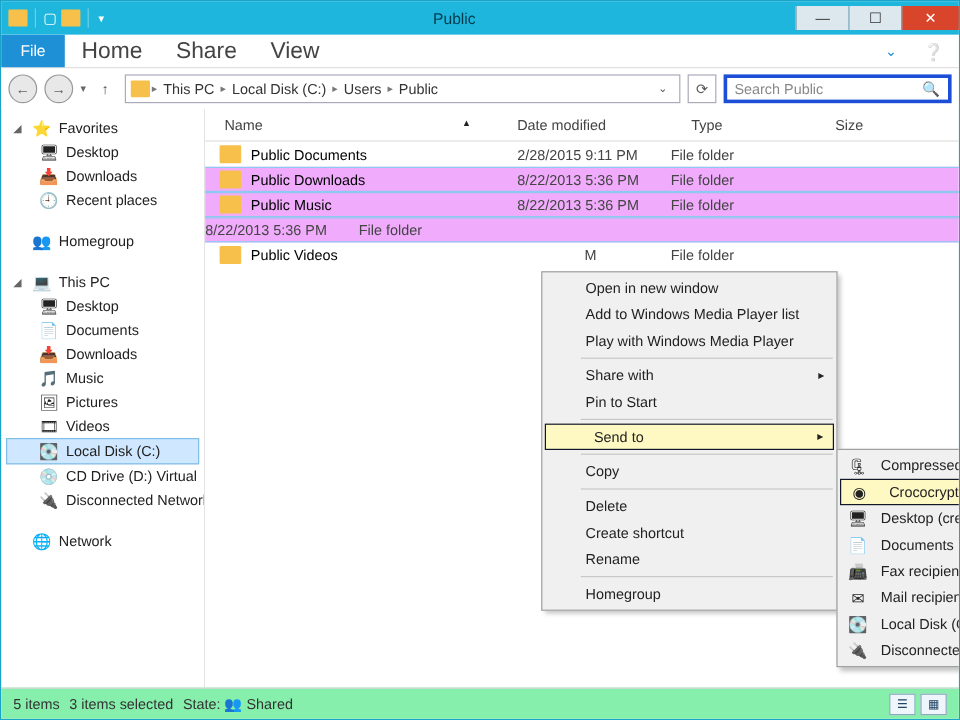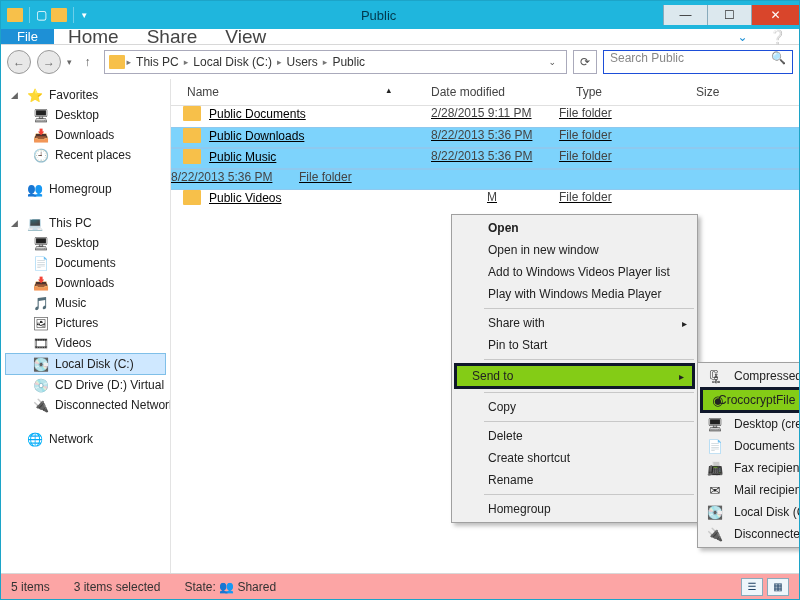--- a/index.html
+++ b/index.html
@@ -10,73 +10,73 @@
 .titlebar { height: 28px; background: linear-gradient(#1fb6dd, #1fb6dd); display: flex; align-items: center; color: #fff; }
 .qat { display: flex; align-items: center; gap: 4px; padding: 0 6px; }
 .qat .folder-sm { width: 16px; height: 14px; background: #f7c04a; border-radius: 1px; display:inline-block; }
 .qat .sep { width:1px; height:16px; background: rgba(255,255,255,.35); margin:0 2px; }
 .qat .drop { font-size: 8px; color: #fff; }
 .title-text { flex: 1; text-align: center; font-size: 13px; color: #003a4d; }
 .win-controls { display: flex; }
 .win-controls div { width: 44px; height: 20px; display: flex; align-items: center; justify-content: center; color: #333; background: #dce8ee; border-left:1px solid #8ab; }
 .win-controls .close { background: #d9452b; color: #fff; width: 48px; }
 
-.ribbon { height: 16px; background: #fff; border-bottom: 1px solid #d8d8d8; display: flex; align-items: center; }
+.ribbon { height: 28px; background: #fff; border-bottom: 1px solid #d8d8d8; display: flex; align-items: center; }
 .ribbon .file-tab { background: #1e90d6; color: #fff; padding: 6px 16px; height: 100%; display:flex; align-items:center; font-size:13px; }
 .ribbon .tab { padding: 6px 14px; color: #444; font-size: 19px; }
 .ribbon .spacer { flex: 1; }
 .ribbon .chev { padding: 0 10px; color:#1e90d6; font-size:12px; }
 .ribbon .help { color: #1e90d6; font-size: 14px; padding: 0 12px; }
 
 .navbar { height: 34px; display: flex; align-items: center; padding: 3px 6px; gap: 6px; background:#fff;}
 .nav-btn { width: 24px; height: 24px; border: 1px solid #999; border-radius: 50%; display: flex; align-items: center; justify-content: center; color: #666; background:#e8e8e8;}
 .nav-drop { font-size: 9px; color:#666; }
 .nav-up { width: 20px; height: 20px; display:flex; align-items:center; justify-content:center; color:#555; }
 .addressbar { flex: 1; height: 24px; border: 1px solid #aab; display: flex; align-items: center; padding: 0 4px; background:#fff;}
 .addressbar .crumb { display:flex; align-items:center; gap:2px; padding:0 3px; color:#333; }
 .addressbar .sep { color:#777; font-size:9px; padding:0 2px;}
 .addressbar .fld { width:16px; height:14px; background:#f7c04a; border-radius:1px; display:inline-block;}
 .addressbar .dropbtn { margin-left:auto; font-size:9px; color:#555; padding:0 6px;}
 .refresh { width:24px; height:24px; border:1px solid #aab; display:flex; align-items:center; justify-content:center; color:#555; }
-.searchbox { width: 190px; height: 24px; border: 1px solid #1d4ed8; display: flex; align-items: flex-start; padding: 0 6px; color:#888; }
+.searchbox { width: 190px; height: 24px; border: 3px solid #1d4ed8; display: flex; align-items: center; padding: 0 6px; color:#888; }
 .searchbox .mag { margin-left:auto; }
 
 .body { flex: 1; display: flex; overflow:hidden; }
 .sidebar { width: 170px; border-right: 1px solid #e3e3e3; padding: 6px 4px; overflow:hidden;}
 .tree-group { margin-bottom: 14px; }
 .tree-head, .tree-item { display: flex; align-items: center; gap: 6px; padding: 2px 6px; color:#222; white-space:nowrap; }
 .tree-head .tw { font-size:9px; color:#666; width:10px; }
 .tree-item { padding-left: 28px; }
 .tree-item.sel { background:#cfe8ff; border:1px solid #7fbfe8; padding-left:27px;}
 .ic { width:16px; height:16px; display:inline-flex; align-items:center; justify-content:center; font-size:13px; }
 
 .filepane { flex:1; display:flex; flex-direction:column; background:#fff; }
 .columns { display:flex; align-items:center; border-bottom:1px solid #e0e0e0; color:#444; padding:6px 0; }
 .col-name { width: 260px; padding-left: 16px; display:flex; align-items:flex-start; gap:12px;}
 .col-name .sort { font-size:9px; color:#222; margin-left:auto; margin-right:40px; }
 .col-date { width: 128px; }
 .col-type { width: 110px; margin-left: 17px; }
 .col-size { flex:1; padding-left:10px; }
 
 .filelist { flex:1; position:relative; }
-.row { display:flex; align-items:flex-start; height:21px; padding:0;text-decoration:underline; }
+.row { display:flex; align-items:center; height:21px; padding:0; }
 .row .c-name { width:260px; display:flex; align-items:center; gap:8px; padding-left:12px; }
 .row .c-date { width:128px; color:#444; }
 .row .c-type { width:110px; color:#444; }
 .row .fld { width:18px; height:15px; background:#f7c04a; border-radius:1px; display:inline-block;}
-.row.sel { background:#7dd3fc; border-top:1px solid #8ec9ef; border-bottom:1px solid #8ec9ef; height:21px; }
-
-.statusbar { height: 26px; border-top:1px solid #d8d8d8; display:flex; align-items:center; padding:0 10px; color:#333; gap:24px; background:#fca5a5;}
+.row.sel { background:#f0abfc; border-top:1px solid #8ec9ef; border-bottom:1px solid #8ec9ef; height:21px; }
+
+.statusbar { height: 26px; border-top:1px solid #d8d8d8; display:flex; align-items:center; padding:0 10px; color:#333; gap:8px; background:#86efac;}
 .statusbar .right { margin-left:auto; display:flex; gap:4px;}
 .statusbar .viewbtn { width:22px; height:18px; border:1px solid #8ab; background:#eef6fb; display:flex; align-items:center; justify-content:center; font-size:10px; color:#246;}
 
 .context-menu { position:absolute; background:#f0f0f0; border:1px solid #a0a0a0; box-shadow:3px 3px 4px rgba(0,0,0,.25); padding:2px; }
 .menu-item { display:flex; align-items:center; padding:4px 30px 4px 34px; color:#222; position:relative; white-space:nowrap;}
 .menu-item.bold { font-weight:bold; }
-.menu-item.hover { background:#84cc16; border:3px solid #0f172a; padding:3px 29px 3px 15px;}
+.menu-item.hover { background:#fef9c3; border:1px solid #0f172a; padding:3px 29px 3px 40px;}
 .menu-item .arrow { position:absolute; right:8px; font-size:10px; }
 .menu-sep { height:1px; background:#c8c8c8; margin:3px 1px 3px 30px; }
 .menu-icon { position:absolute; left:6px; width:18px; height:18px; display:flex; align-items:center; justify-content:center; font-size:13px;}
 
 #ctx1 { top: 108px; left: 280px; width: 247px; }
 #ctx2 { top: 256px; left: 526px; width: 248px; }
 </style>
 </head>
 <body>
 
@@ -255,28 +255,25 @@
         <div class="row">
             <div class="c-name">
               <span class="fld"></span>
               <span>Public Videos</span>
             </div>
             <div class="c-date" style="text-align:right;padding-right:62px">M</div>
             <div class="c-type">File folder</div>
           </div>
 
         <div id="ctx1" class="context-menu">
-          <div class="menu-item bold">
-              <span>Open</span>
-            </div>
           <div class="menu-item">
               <span>Open in new window</span>
             </div>
           <div class="menu-item">
-              <span>Add to Windows Videos Player list</span>
+              <span>Add to Windows Media Player list</span>
             </div>
           <div class="menu-item">
               <span>Play with Windows Media Player</span>
             </div>
           <div class="menu-sep"></div>
           <div class="menu-item">
               <span>Share with</span>
               <span class="arrow">▸</span>
             </div>
           <div class="menu-item">

